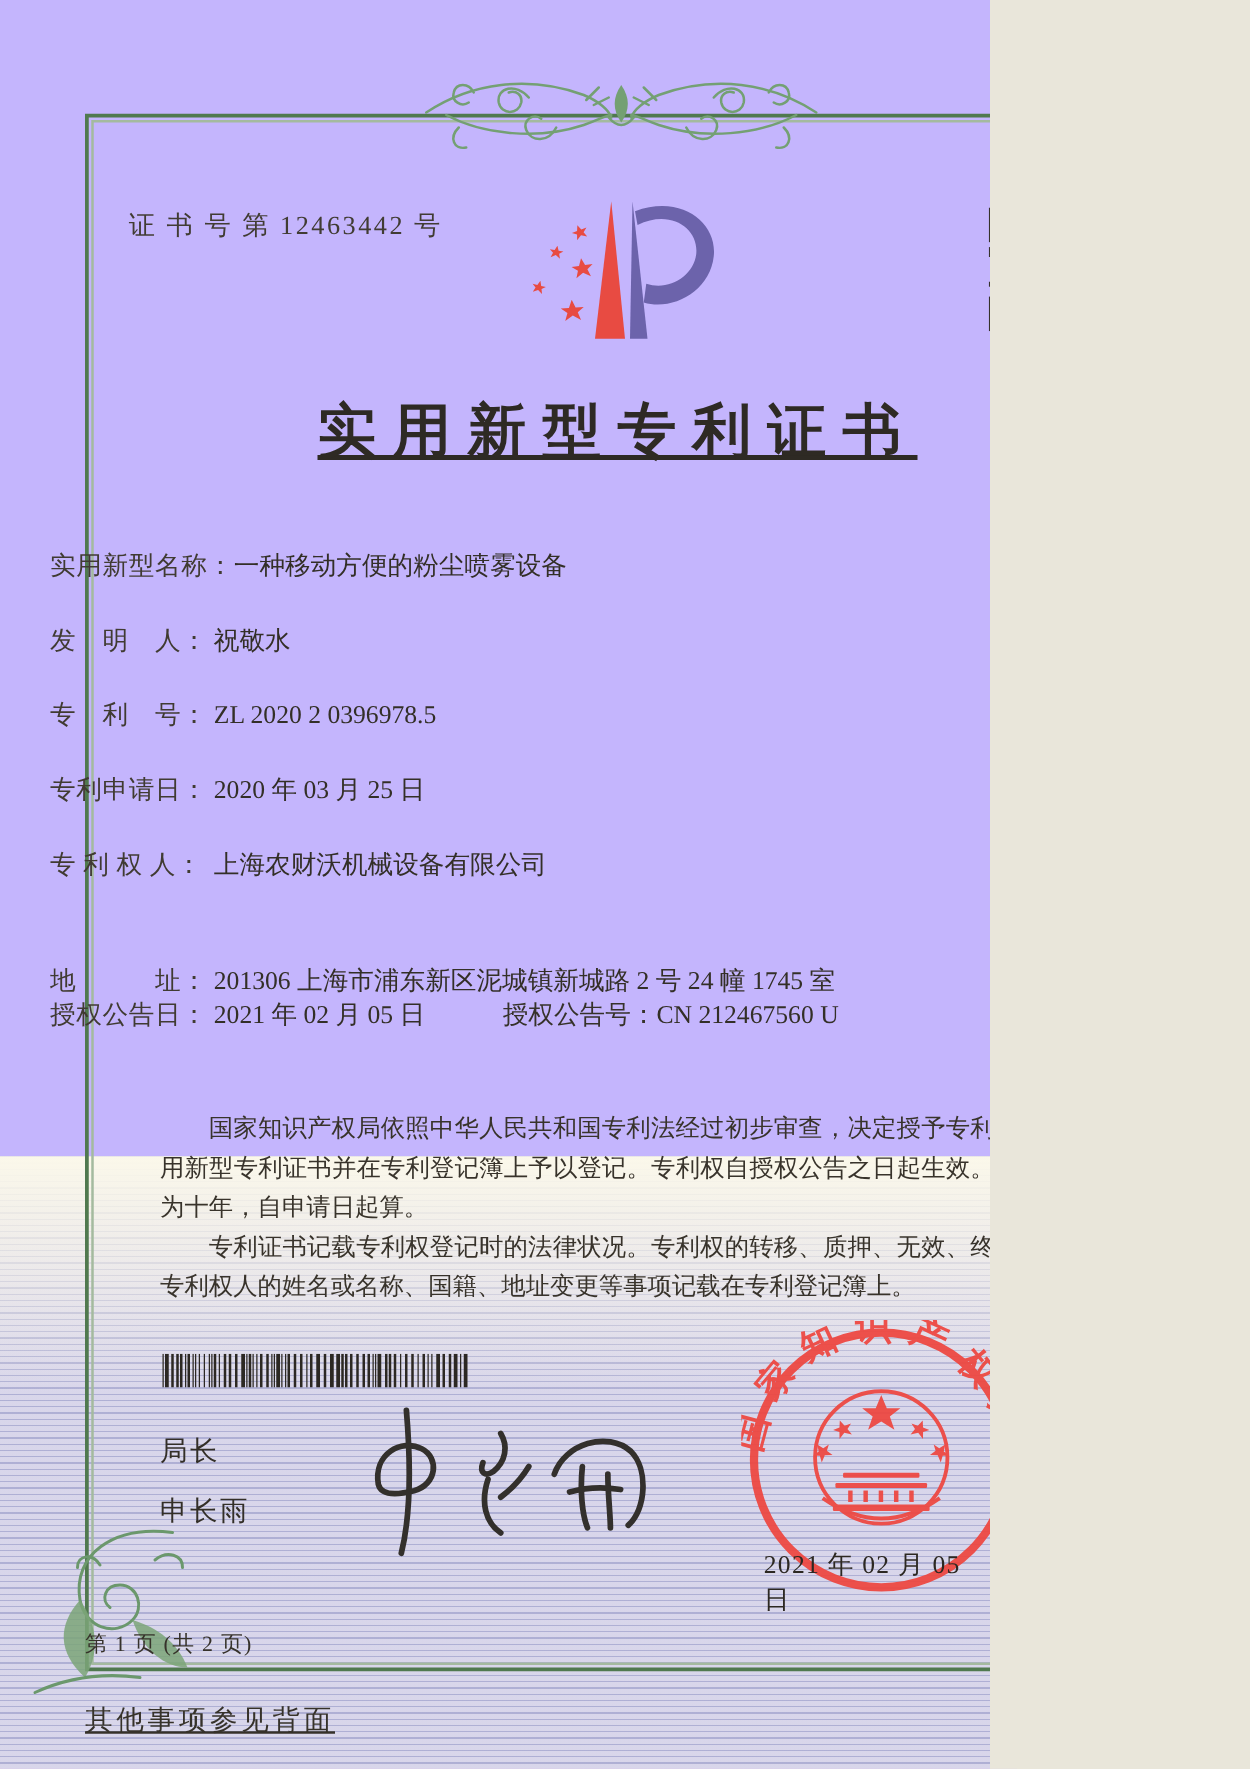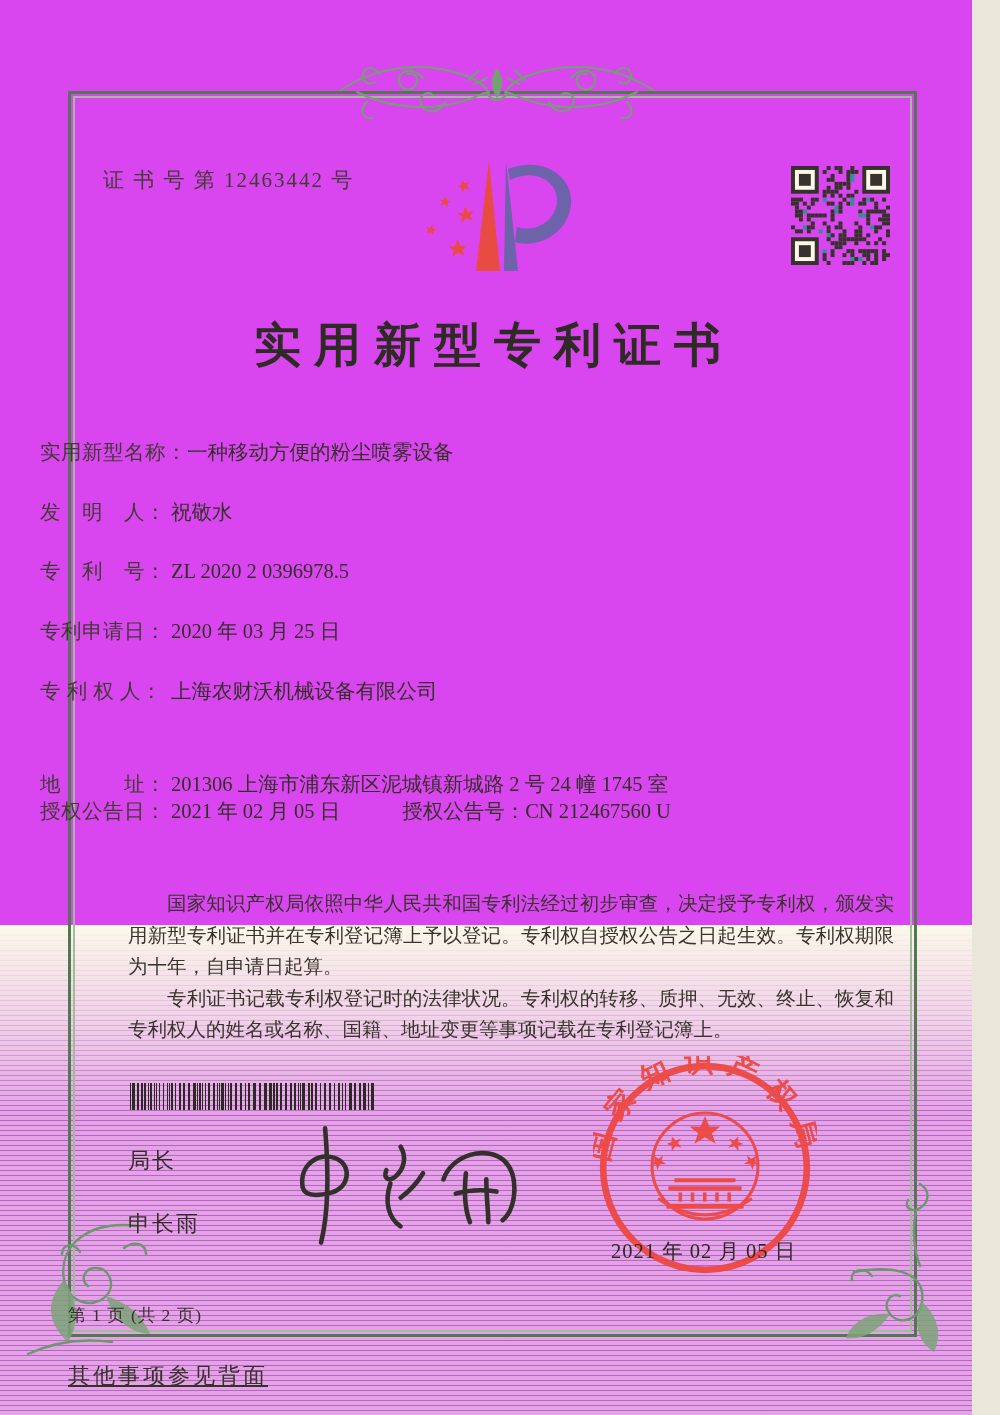--- a/index.html
+++ b/index.html
@@ -1,18 +1,18 @@
 <!DOCTYPE html>
 <html><head>
 <meta charset="utf-8">
 <style>
   html,body{margin:0;padding:0;background:#e9e6da;}
   .page{
-    position:relative;width:972px;height:1415px;overflow:hidden;
-    background:#d946ef;
+    position:relative;width:792px;height:1415px;overflow:hidden;
+    background:#c4b5fd;
     font-family:"Liberation Serif","DejaVu Serif",serif;
     color:#38332b;
   }
   
   .texture{
     position:absolute;left:0;right:0;top:925px;bottom:0;
     background:
       linear-gradient(180deg, rgba(251,248,234,1) 0px, rgba(251,248,234,0.55) 95px, rgba(251,248,234,0) 190px),
       repeating-linear-gradient(180deg, rgba(120,162,106,0.28) 0px, rgba(120,162,106,0.28) 1px, rgba(233,241,219,0.55) 1px, rgba(233,241,219,0.55) 5px);
   }
@@ -26,36 +26,36 @@
   .top-ornament{left:327px;top:50px;width:340px;height:78px;}
   .corner-bl{left:20px;top:1218px;width:135px;height:145px;}
   .corner-br{left:842px;top:1180px;width:120px;height:183px;}
   .cert-no{
     position:absolute;left:103px;top:166px;font-size:21px;letter-spacing:2px;color:#413c33;
   }
   .cnipa-logo{position:absolute;left:420px;top:155px;width:155px;height:122px;}
   .qr{position:absolute;left:791px;top:166px;width:99px;height:99px;}
   .title{
     position:absolute;left:68px;width:852px;top:314px;margin:0;
-    text-align:center;font-size:47px;font-weight:600;letter-spacing:13px;color:#2e2a24;
+    text-align:center;font-size:47px;font-weight:600;letter-spacing:13px;color:#2e2a24;text-decoration:underline;
   }
   .frow{position:absolute;left:0;font-size:20.5px;white-space:nowrap;color:#36322a;}
   .frow .flabel{display:inline-block;min-width:131px;letter-spacing:0.5px;color:#403b32;margin-left:40px;}
   .frow .fvalue{color:#332f27;}
   .r0{top:438px}.r1{top:498px}.r2{top:557px}.r3{top:617px}.r4{top:677px}.r5{top:770px}
   .grant{top:797px}
   .grant .second{margin-left:62px;}
   .bodytext{
     position:absolute;left:128px;top:841px;width:766px;
     font-size:19.5px;line-height:31.5px;text-align:justify;color:#38332b;margin-top:47px;
   }
   .bodytext p{margin:0;text-indent:2em;}
   .barcode{position:absolute;left:128px;top:1083px;width:253px;height:27px;}
   .commissioner{position:absolute;left:128px;top:1146px;font-size:22px;color:#332f28;}
-  .commissioner div{margin-bottom:33px;letter-spacing:2px;}
+  .commissioner div{margin-bottom:18px;letter-spacing:2px;}
   .signature{position:absolute;left:268px;top:1122px;width:255px;height:128px;}
   .seal{position:absolute;left:593px;top:1056px;width:224px;height:224px;opacity:.93;}
   .seal-date{
     position:absolute;left:611px;top:1237px;font-size:20.5px;letter-spacing:1px;color:#2c2822;
   }
   .page-num{
     position:absolute;left:68px;width:852px;top:1303px;
     font-size:17.5px;color:#36322a;letter-spacing:1px;
   }
   .back-note{

